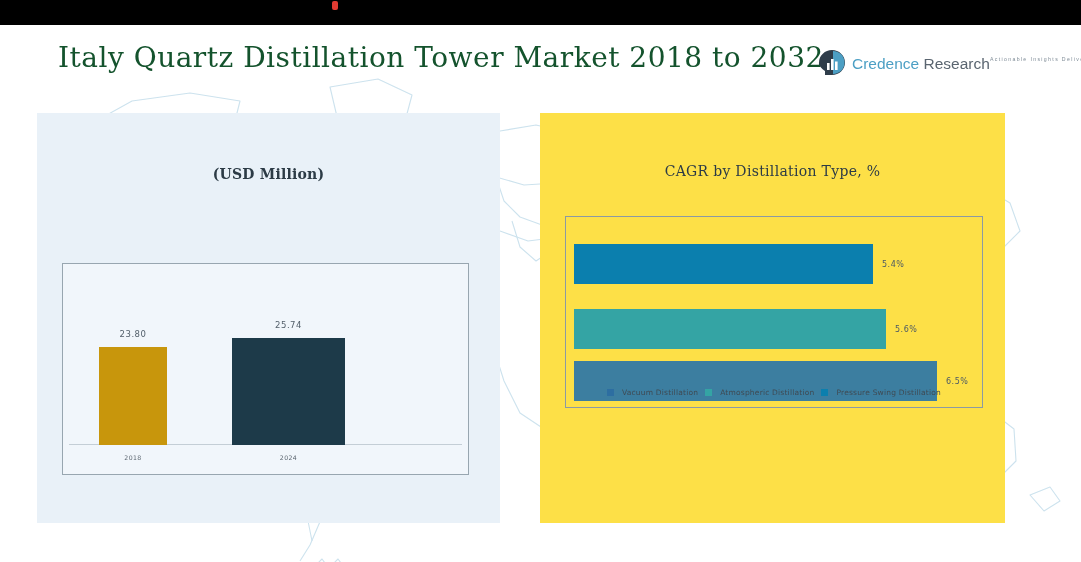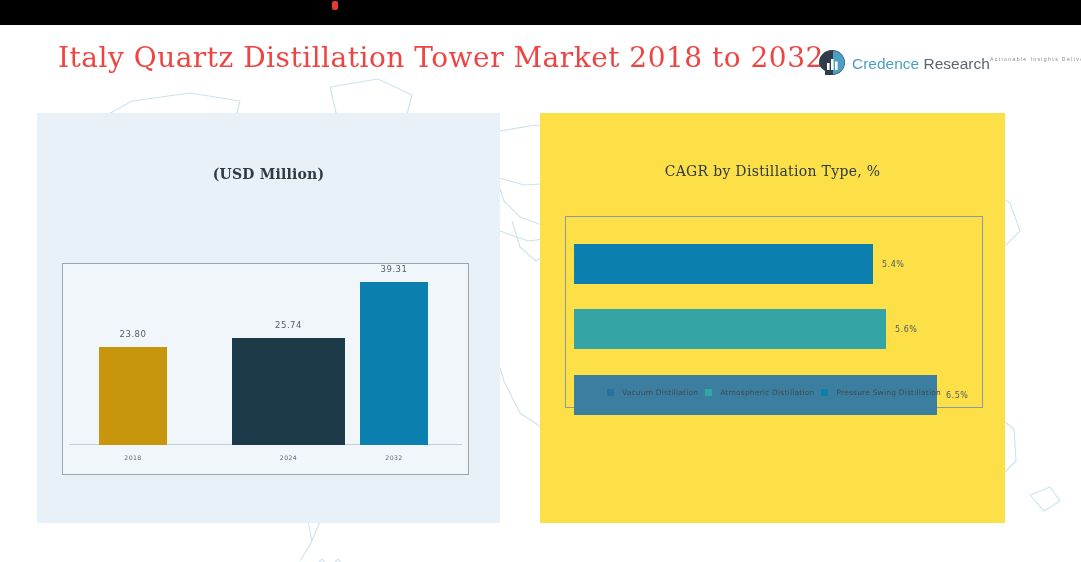--- a/index.html
+++ b/index.html
@@ -55,21 +55,21 @@
     width: 1081px; height: 88px;
   }
   .page-title {
     position: absolute;
     left: 58px; top: 14px;
     width: 780px;
     font-family: "DejaVu Serif", serif;
     font-size: 28px;
     line-height: 37px;
     letter-spacing: 0.5px;
-    color: #ef4444;
+    color: #14532d;
     white-space: pre-line;
   }
   .logo {
     position: absolute;
     left: 818px; top: 18px;
     width: 170px; height: 40px;
     display: flex;
     align-items: center;
   }
   .logo-mark {
@@ -347,45 +347,39 @@
           </div>
         </div>
 
         <div class="vbar-group" id="vg1" style="left: 169px;">
           <div class="vbar" id="vb1" style="height: 107px; background: rgb(29, 58, 73); padding-left: 45px;">
             <div class="vbar-value">25.74</div>
             <div class="vbar-label">2024</div>
           </div>
         </div>
 
-        <div class="vbar-group" id="vg2" style="left: 297px;">
-          <div class="vbar" id="vb2" style="height: 163px; background: rgb(11, 127, 174);">
-            <div class="vbar-value">39.31</div>
-            <div class="vbar-label">2032</div>
-          </div>
-        </div>
       </div>
     </div>
   </div>
 
   <div class="panel panel-right" style="background: #fde047;">
     <div class="panel-title title-right-1">CAGR by Distillation Type, %</div>
 
     <div class="chart-right">
       <div class="hbar-row" id="hr0" style="top: 27px;">
         <div class="hbar" id="hb0" style="width: 299px; background: rgb(11, 127, 174);"></div>
         <div class="hbar-value">5.4%</div>
       </div>
 
       <div class="hbar-row" id="hr1" style="top: 92px;">
         <div class="hbar" id="hb1" style="width: 312px; background: rgb(52, 164, 164);"></div>
         <div class="hbar-value">5.6%</div>
       </div>
 
-      <div class="hbar-row" id="hr2" style="top: 158px;">
+      <div class="hbar-row" id="hr2" style="top: 144px;">
         <div class="hbar" id="hb2" style="width: 363px; background: rgb(60, 126, 160);"></div>
         <div class="hbar-value">6.5%</div>
       </div>
 
       <div class="legend">
         <div class="legend-item">
           <span class="legend-swatch" id="ls0" style="background: rgb(45, 110, 161);"></span>
           <span class="legend-label">Vacuum Distillation</span>
         </div>
         <div class="legend-item">

